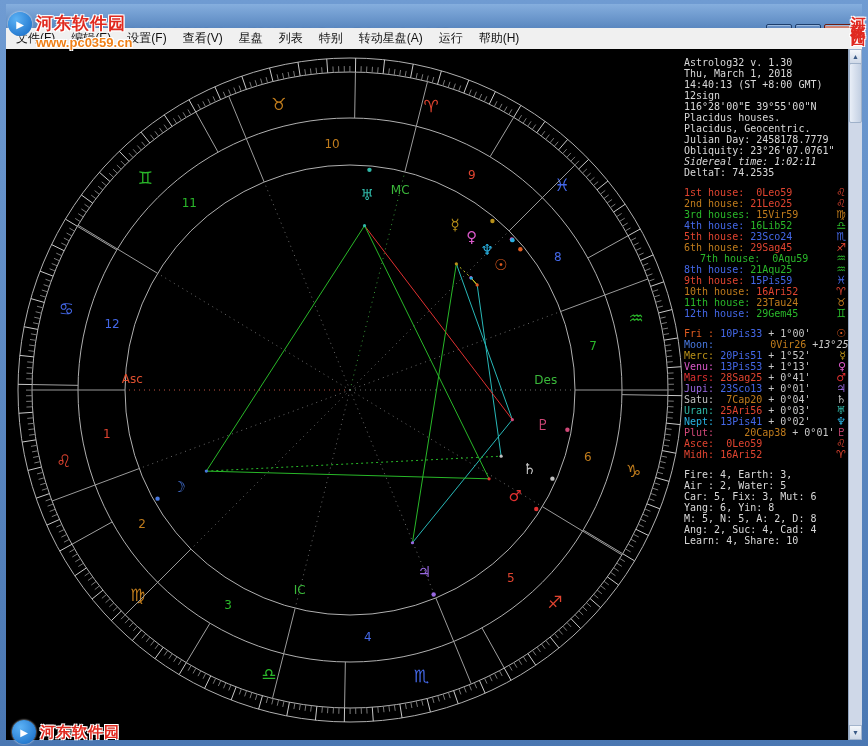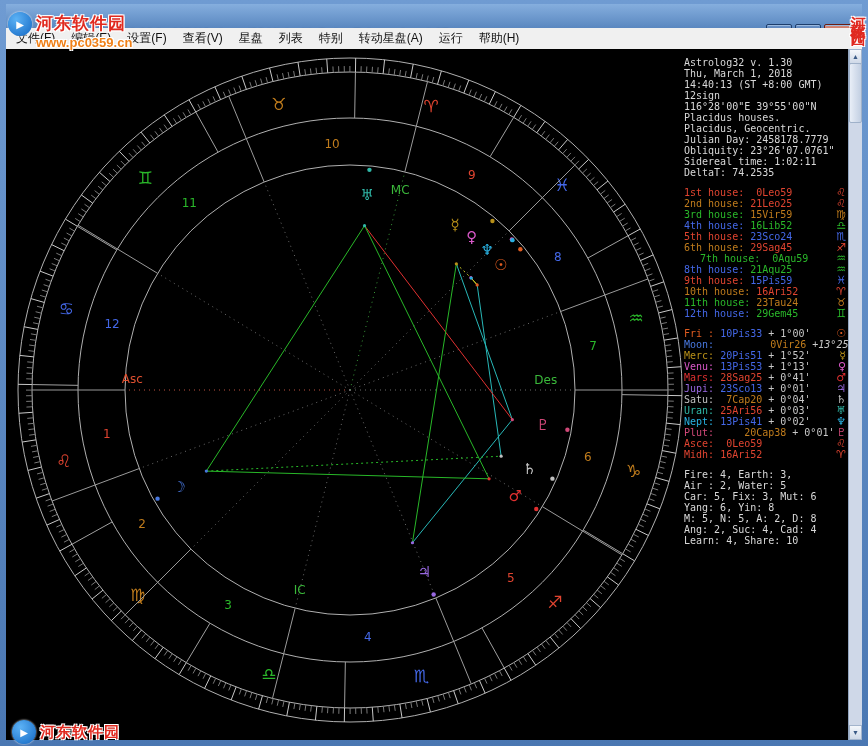--- a/index.html
+++ b/index.html
@@ -547,26 +547,26 @@
     <div class="info-panel" id="info-panel">
         <div class="iline" style="color: rgb(216, 216, 216);">Astrolog32 v. 1.30</div>
         <div class="iline" style="color: rgb(216, 216, 216);">Thu, March 1, 2018</div>
         <div class="iline" style="color: rgb(216, 216, 216);">14:40:13 (ST +8:00 GMT)</div>
         <div class="iline" style="color: rgb(216, 216, 216);">12sign</div>
         <div class="iline" style="color: rgb(216, 216, 216);">116°28'00"E 39°55'00"N</div>
         <div class="iline" style="color: rgb(216, 216, 216);">Placidus houses.</div>
         <div class="iline" style="color: rgb(216, 216, 216);">Placidus, Geocentric.</div>
         <div class="iline" style="color: rgb(216, 216, 216);">Julian Day: 2458178.7779</div>
         <div class="iline" style="color: rgb(216, 216, 216);">Obliquity: 23°26'07.0761"</div>
-        <div class="iline" style="color: rgb(216, 216, 216);">Sidereal time: 1:02:11</div>
+        <div class="iline" style="color: rgb(216, 216, 216); font-style: italic;">Sidereal time: 1:02:11</div>
         <div class="iline" style="color: rgb(216, 216, 216);">DeltaT: 74.2535</div>
         <div class="gap"></div>
         <div class="prow"><span style="color: rgb(224, 68, 48);">1st house: </span><span style="color: rgb(224, 68, 48);"> 0Leo59</span><span class="rglyph" style="color: rgb(224, 68, 48);">♌</span></div>
         <div class="prow"><span style="color: rgb(192, 124, 28);">2nd house: </span><span style="color: rgb(224, 68, 48);">21Leo25</span><span class="rglyph" style="color: rgb(224, 68, 48);">♌</span></div>
-        <div class="prow"><span style="color: rgb(42, 184, 42);">3rd house: </span><span style="color: rgb(192, 124, 28);">15Vir59</span><span class="rglyph" style="color: rgb(192, 124, 28);">♍</span></div>
+        <div class="prow"><span style="color: rgb(42, 184, 42);">3rd houses: </span><span style="color: rgb(192, 124, 28);">15Vir59</span><span class="rglyph" style="color: rgb(192, 124, 28);">♍</span></div>
         <div class="prow"><span style="color: rgb(68, 104, 232);">4th house: </span><span style="color: rgb(42, 184, 42);">16Lib52</span><span class="rglyph" style="color: rgb(42, 184, 42);">♎</span></div>
         <div class="prow"><span style="color: rgb(224, 68, 48);">5th house: </span><span style="color: rgb(68, 104, 232);">23Sco24</span><span class="rglyph" style="color: rgb(68, 104, 232);">♏</span></div>
         <div class="prow"><span style="color: rgb(192, 124, 28);">6th house: </span><span style="color: rgb(224, 68, 48);">29Sag45</span><span class="rglyph" style="color: rgb(224, 68, 48);">♐</span></div>
         <div class="prow"><span style="color: rgb(42, 184, 42); margin-left: 16px;">7th house: </span><span style="color: rgb(42, 184, 42);"> 0Aqu59</span><span class="rglyph" style="color: rgb(42, 184, 42);">♒</span></div>
         <div class="prow"><span style="color: rgb(68, 104, 232);">8th house: </span><span style="color: rgb(42, 184, 42);">21Aqu25</span><span class="rglyph" style="color: rgb(42, 184, 42);">♒</span></div>
         <div class="prow"><span style="color: rgb(224, 68, 48);">9th house: </span><span style="color: rgb(68, 104, 232);">15Pis59</span><span class="rglyph" style="color: rgb(68, 104, 232);">♓</span></div>
         <div class="prow"><span style="color: rgb(192, 124, 28);">10th house: </span><span style="color: rgb(224, 68, 48);">16Ari52</span><span class="rglyph" style="color: rgb(224, 68, 48);">♈</span></div>
         <div class="prow"><span style="color: rgb(42, 184, 42);">11th house: </span><span style="color: rgb(192, 124, 28);">23Tau24</span><span class="rglyph" style="color: rgb(192, 124, 28);">♉</span></div>
         <div class="prow"><span style="color: rgb(68, 104, 232);">12th house: </span><span style="color: rgb(42, 184, 42);">29Gem45</span><span class="rglyph" style="color: rgb(42, 184, 42);">♊</span></div>
         <div class="gap"></div>

